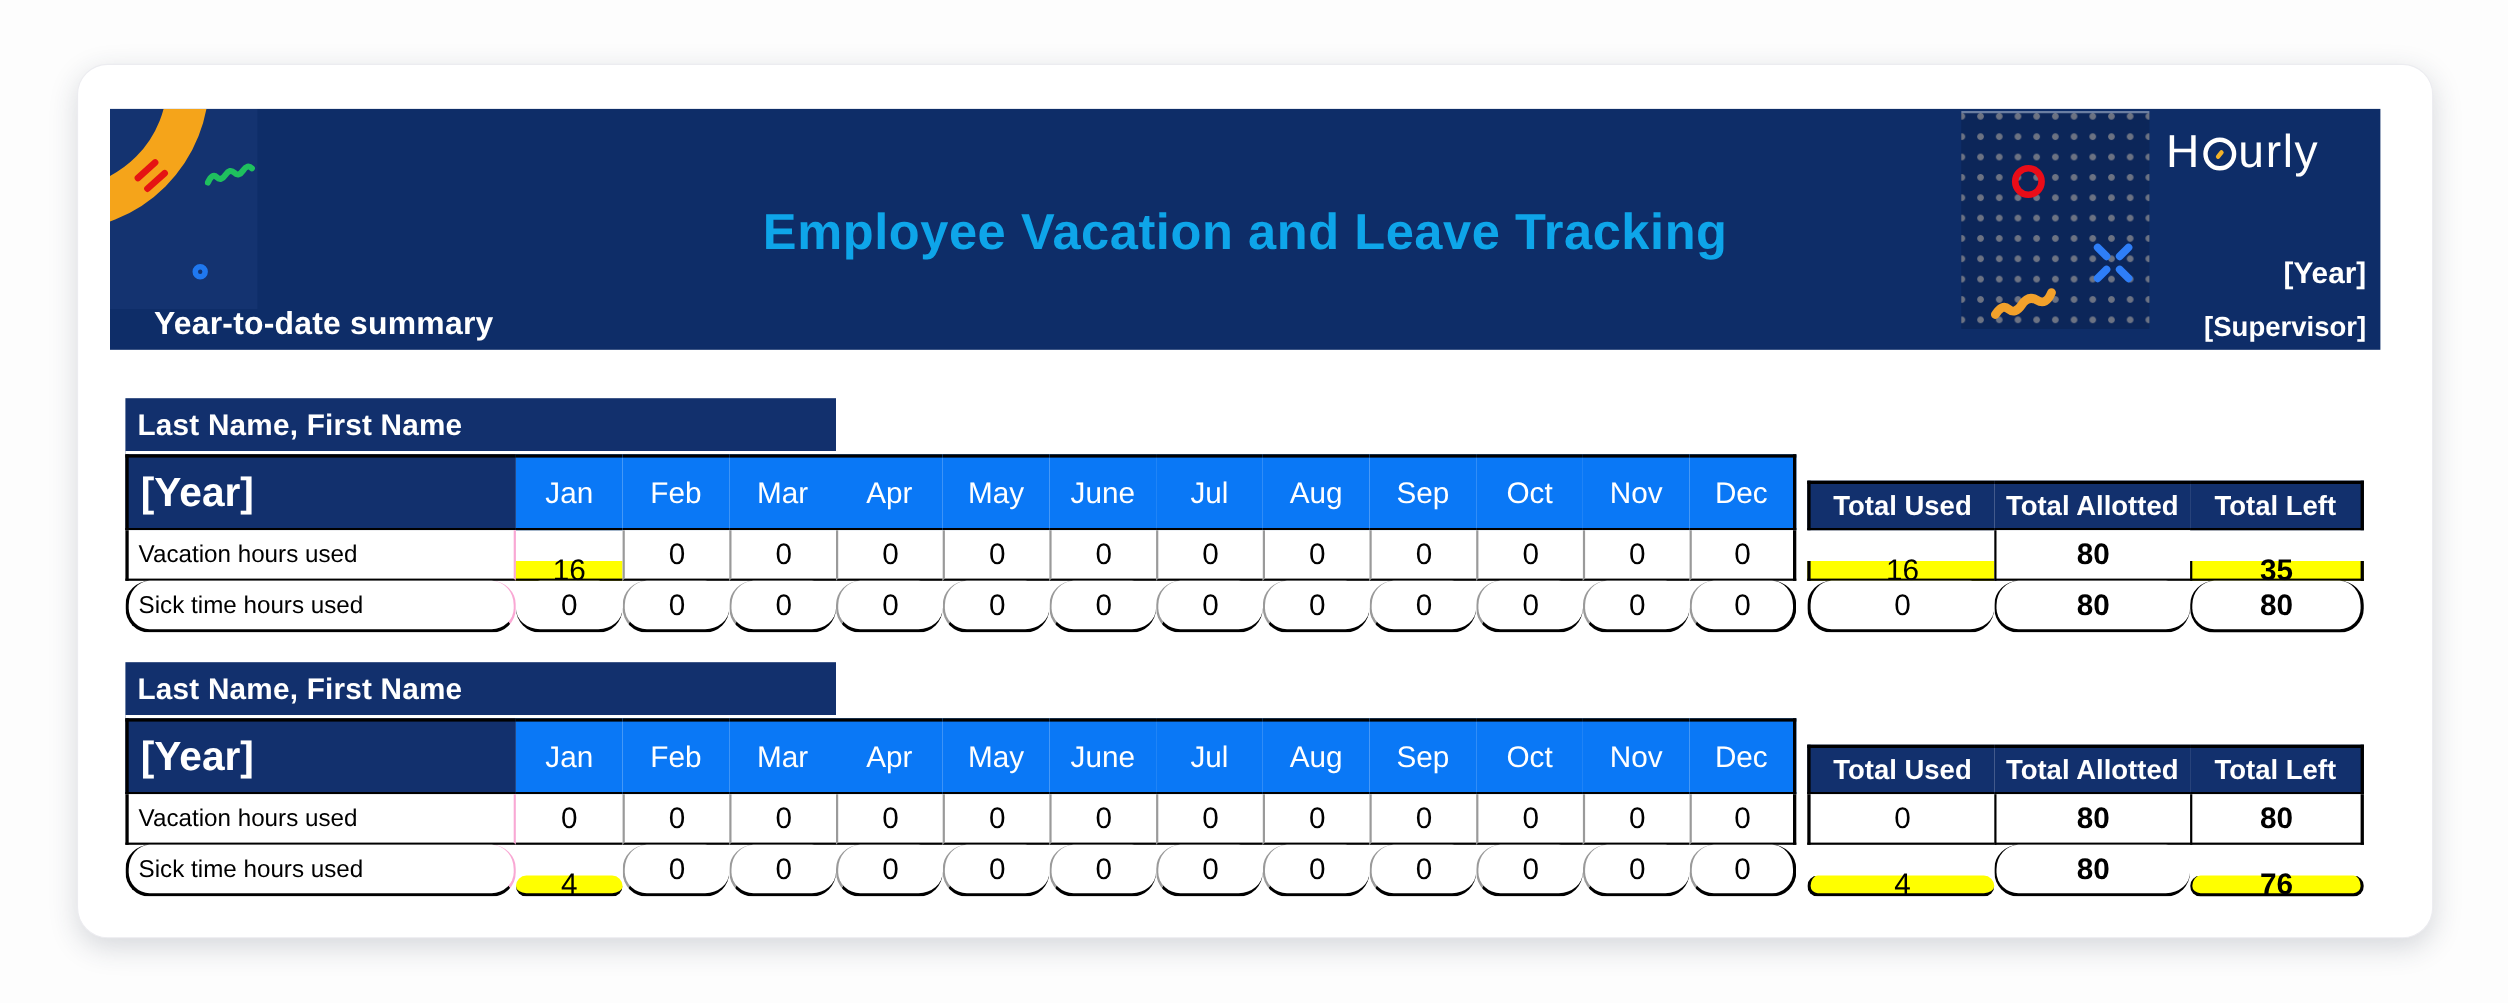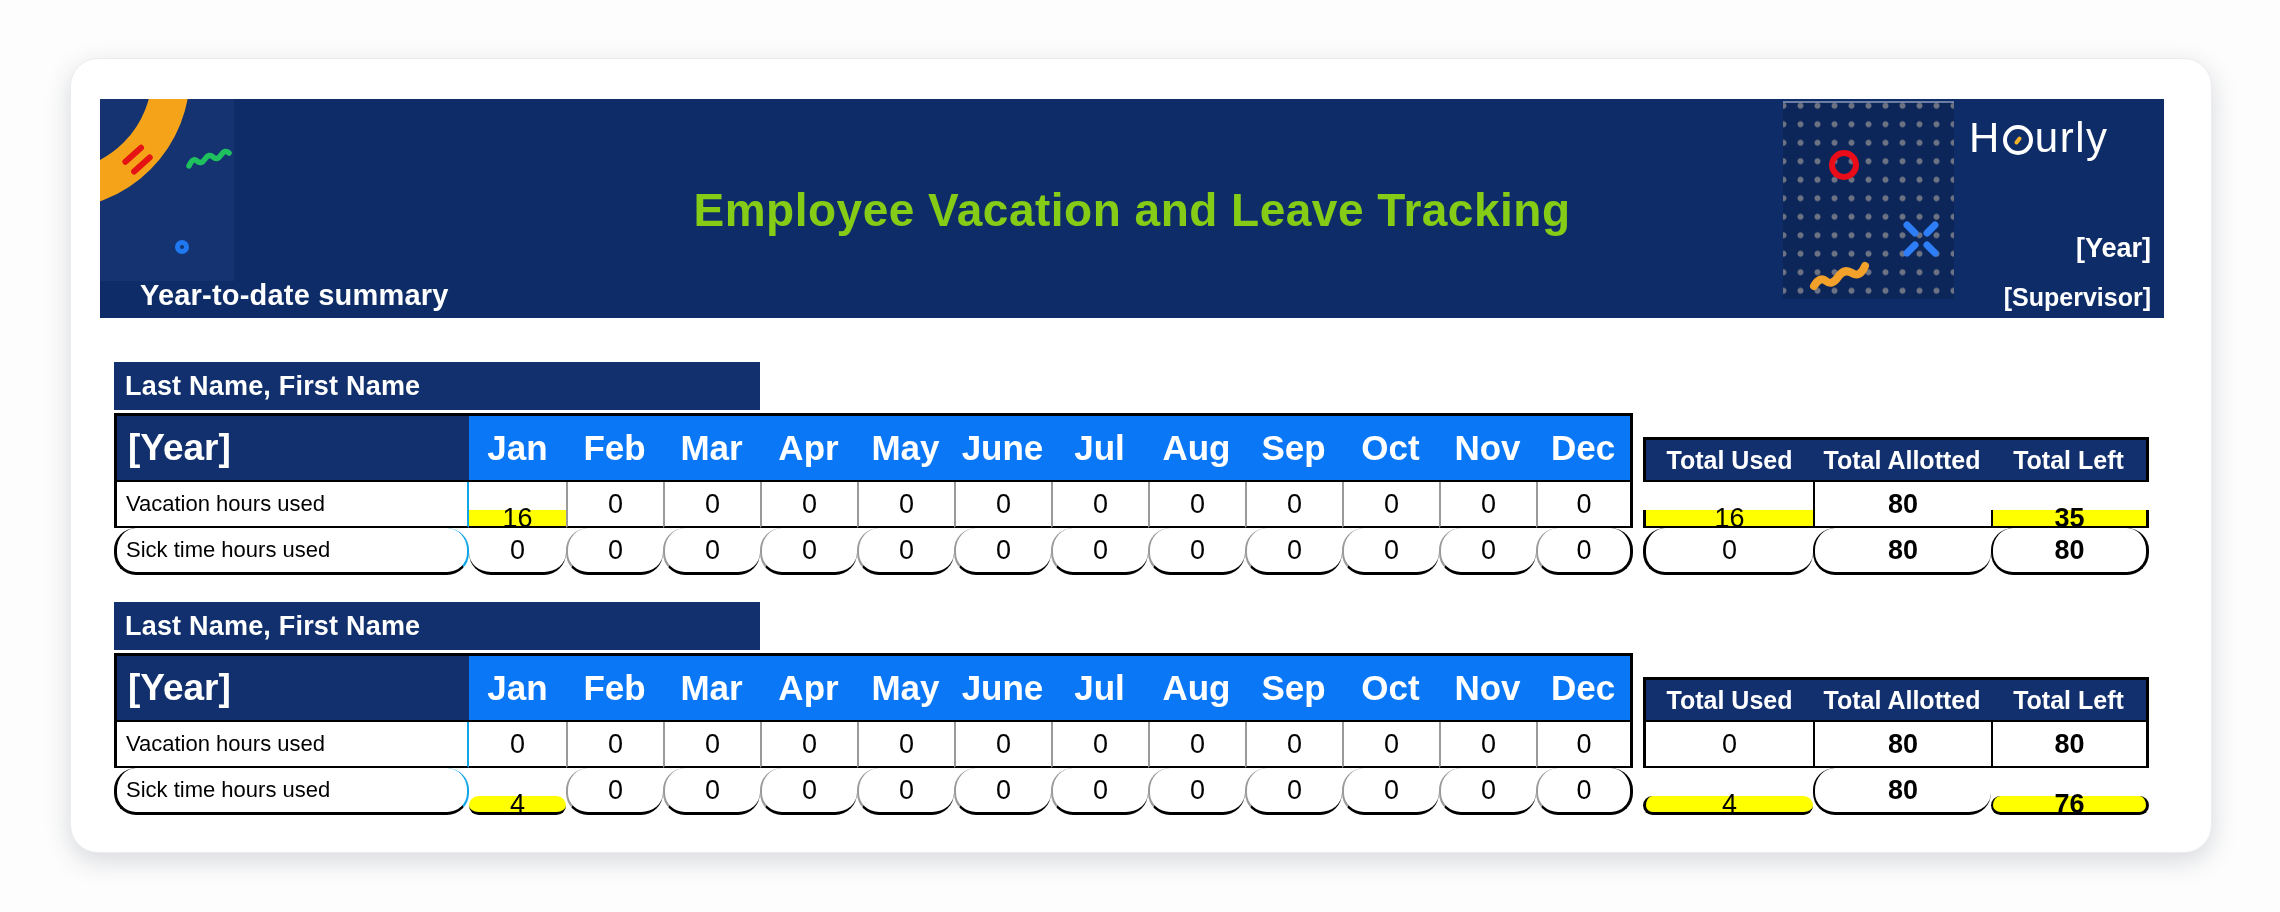--- a/index.html
+++ b/index.html
@@ -25,21 +25,21 @@
     position:absolute;left:-180px;top:-160px;width:270px;height:270px;border-radius:50%;
     border:38px solid #f5a41a;background:transparent;
   }
   .red-cross{position:absolute;left:24px;top:48px;width:30px;height:24px;transform:rotate(-42deg);}
   .red-cross .bar{position:absolute;left:0;width:27px;height:6px;border-radius:3px;background:#e51313;}
   .red-cross .bar.b1{top:2px;} .red-cross .bar.b2{top:15px;}
   .squiggle-green{position:absolute;left:86px;top:46px;}
   .ring-blue{position:absolute;left:75px;top:141px;width:14px;height:14px;border:5px solid #1f78f0;border-radius:50%;}
   .banner-title{
     position:absolute;left:0;right:0;top:84px;text-align:center;
-    color:#84cc16;font-size:46px;font-weight:bold;letter-spacing:.5px;
+    color:#0ea5e9;font-size:46px;font-weight:bold;letter-spacing:.5px;
   }
   .banner-subtitle{
     position:absolute;left:40px;bottom:6px;color:#ffffff;font-size:29px;font-weight:bold;letter-spacing:.2px;
   }
   .dots-panel{
     position:absolute;left:1683px;top:2px;width:171px;height:198px;background:#0c2659;
     border-top:2px solid rgba(185,198,222,.55);
     background-image:radial-gradient(circle,rgba(125,128,138,.85) 2.6px,transparent 3.4px);
     background-size:17px 18.5px;background-position:9px 12px;
   }
@@ -69,28 +69,28 @@
     font-size:27px;font-weight:bold;display:flex;align-items:center;padding-left:11px;
     border-bottom:3px solid #ffffff;letter-spacing:.2px;
   }
   .sheet{
     display:grid;
     grid-template-columns:355px repeat(12,97px) 10px 170px 178px 158px;
     grid-template-rows:69px 46px 47px;
   }
   .c{display:flex;align-items:center;justify-content:center;font-size:27px;color:#000;background:#fff;}
   .ycell{background:var(--hdr-navy);color:#fff;font-size:37px;font-weight:bold;justify-content:flex-start;padding-left:11px;}
-  .mhdr{background:var(--blue);color:#fff;font-size:35px;font-weight:bold;}
+  .mhdr{background:var(--blue);color:#fff;font-size:27px;font-weight:normal;}
   .thdr{background:var(--hdr-navy);color:#fff;font-size:25px;font-weight:bold;margin-top:24px;}
   .lbl{justify-content:flex-start;padding-left:9px;font-size:22px;}
   .gapc{background:transparent;}
   .hl{background:var(--yellow);margin-top:28px;}
   .bt3{border-top:3px solid #000;} .bb2{border-bottom:2px solid #000;} .bb3{border-bottom:3px solid #000;border-radius:22px;}
   .bl3{border-left:3px solid #000;} .br3{border-right:3px solid #000;}
-  .bl2{border-left:2px solid #000;font-weight:bold;} .br2{border-right:2px solid #0ea5e9;}
+  .bl2{border-left:2px solid #000;font-weight:bold;} .br2{border-right:2px solid #f9a8d4;}
   .vg{border-left:2px solid #9a9a9a;}
 </style>
 </head>
 <body>
 
 <div class="card">
 
   <div class="banner">
     <div class="left-decor-panel"></div>
     <div class="arc-orange"></div>

